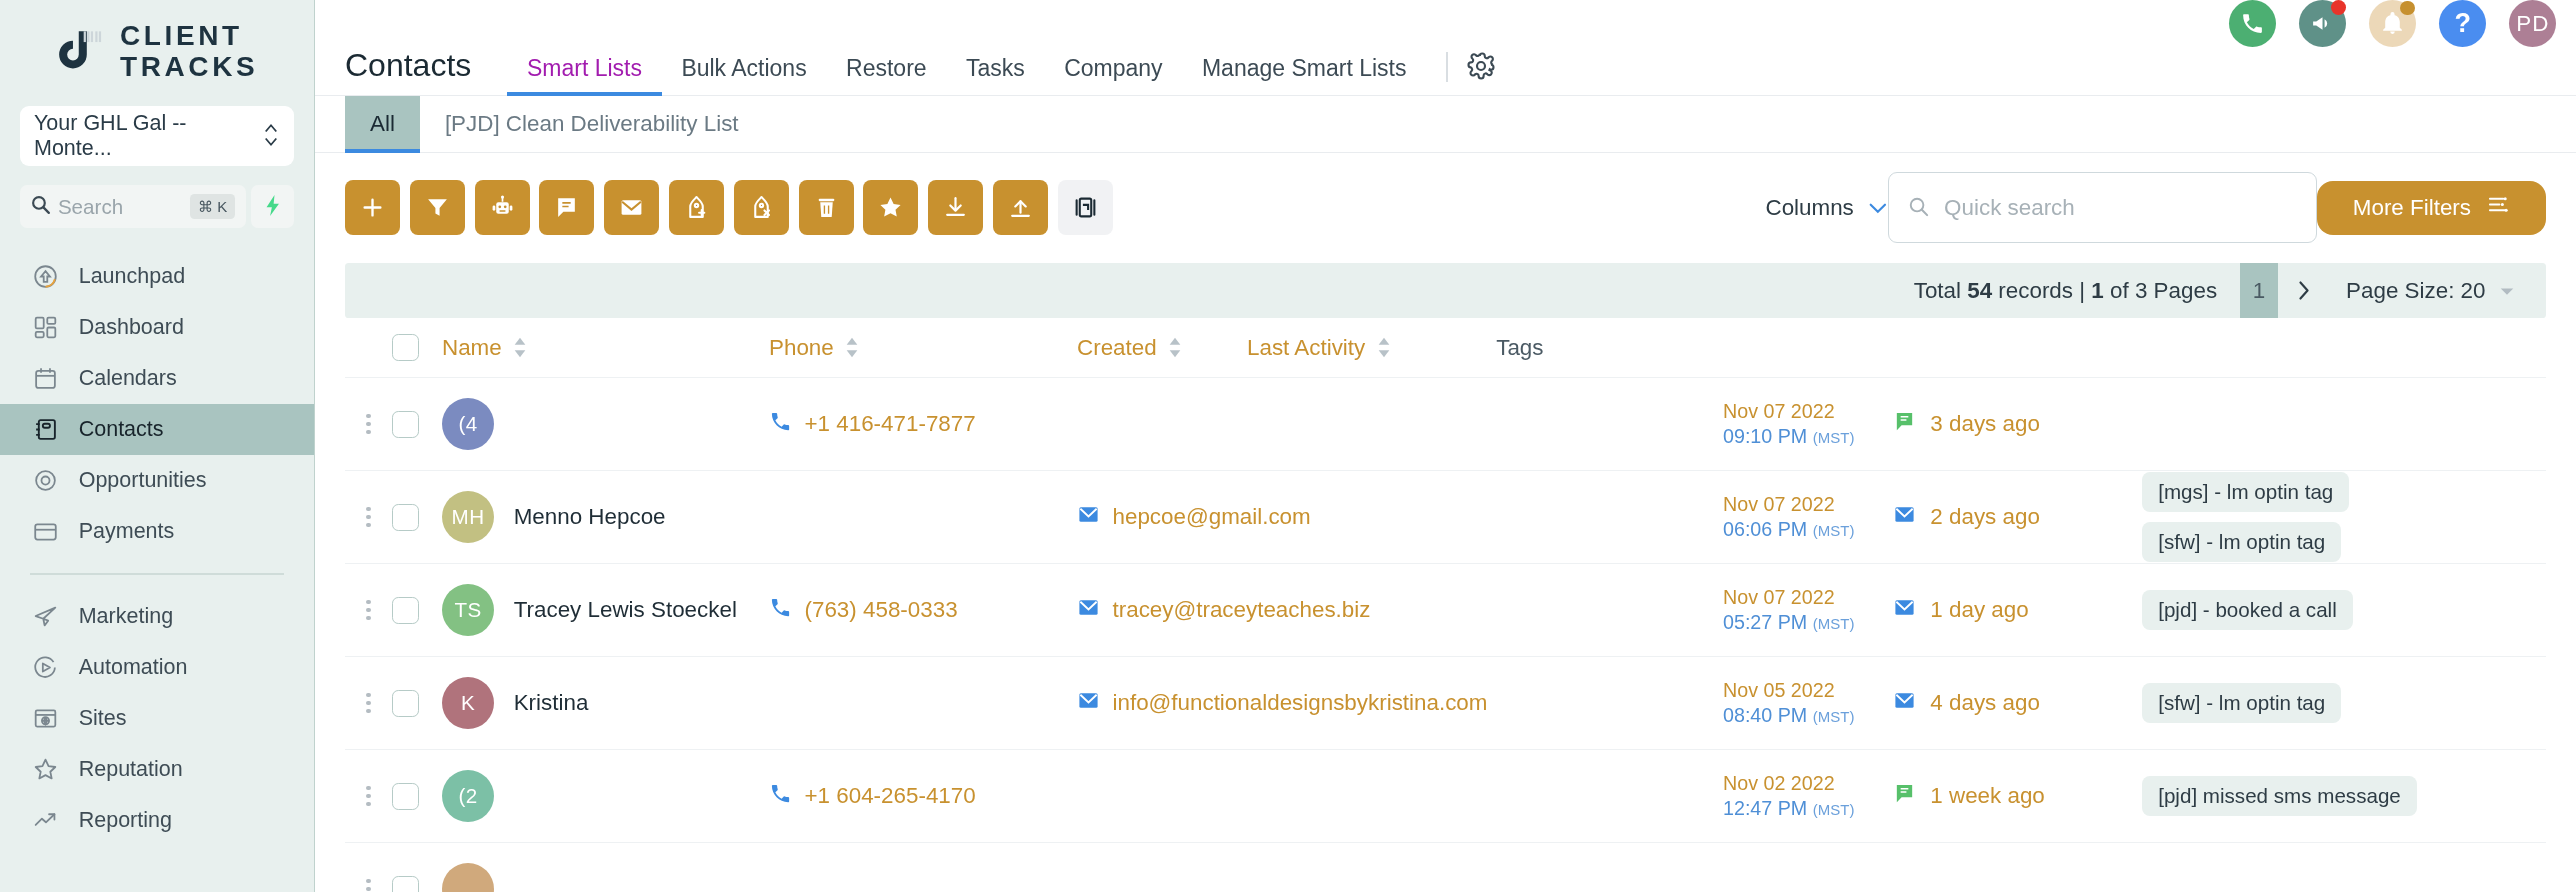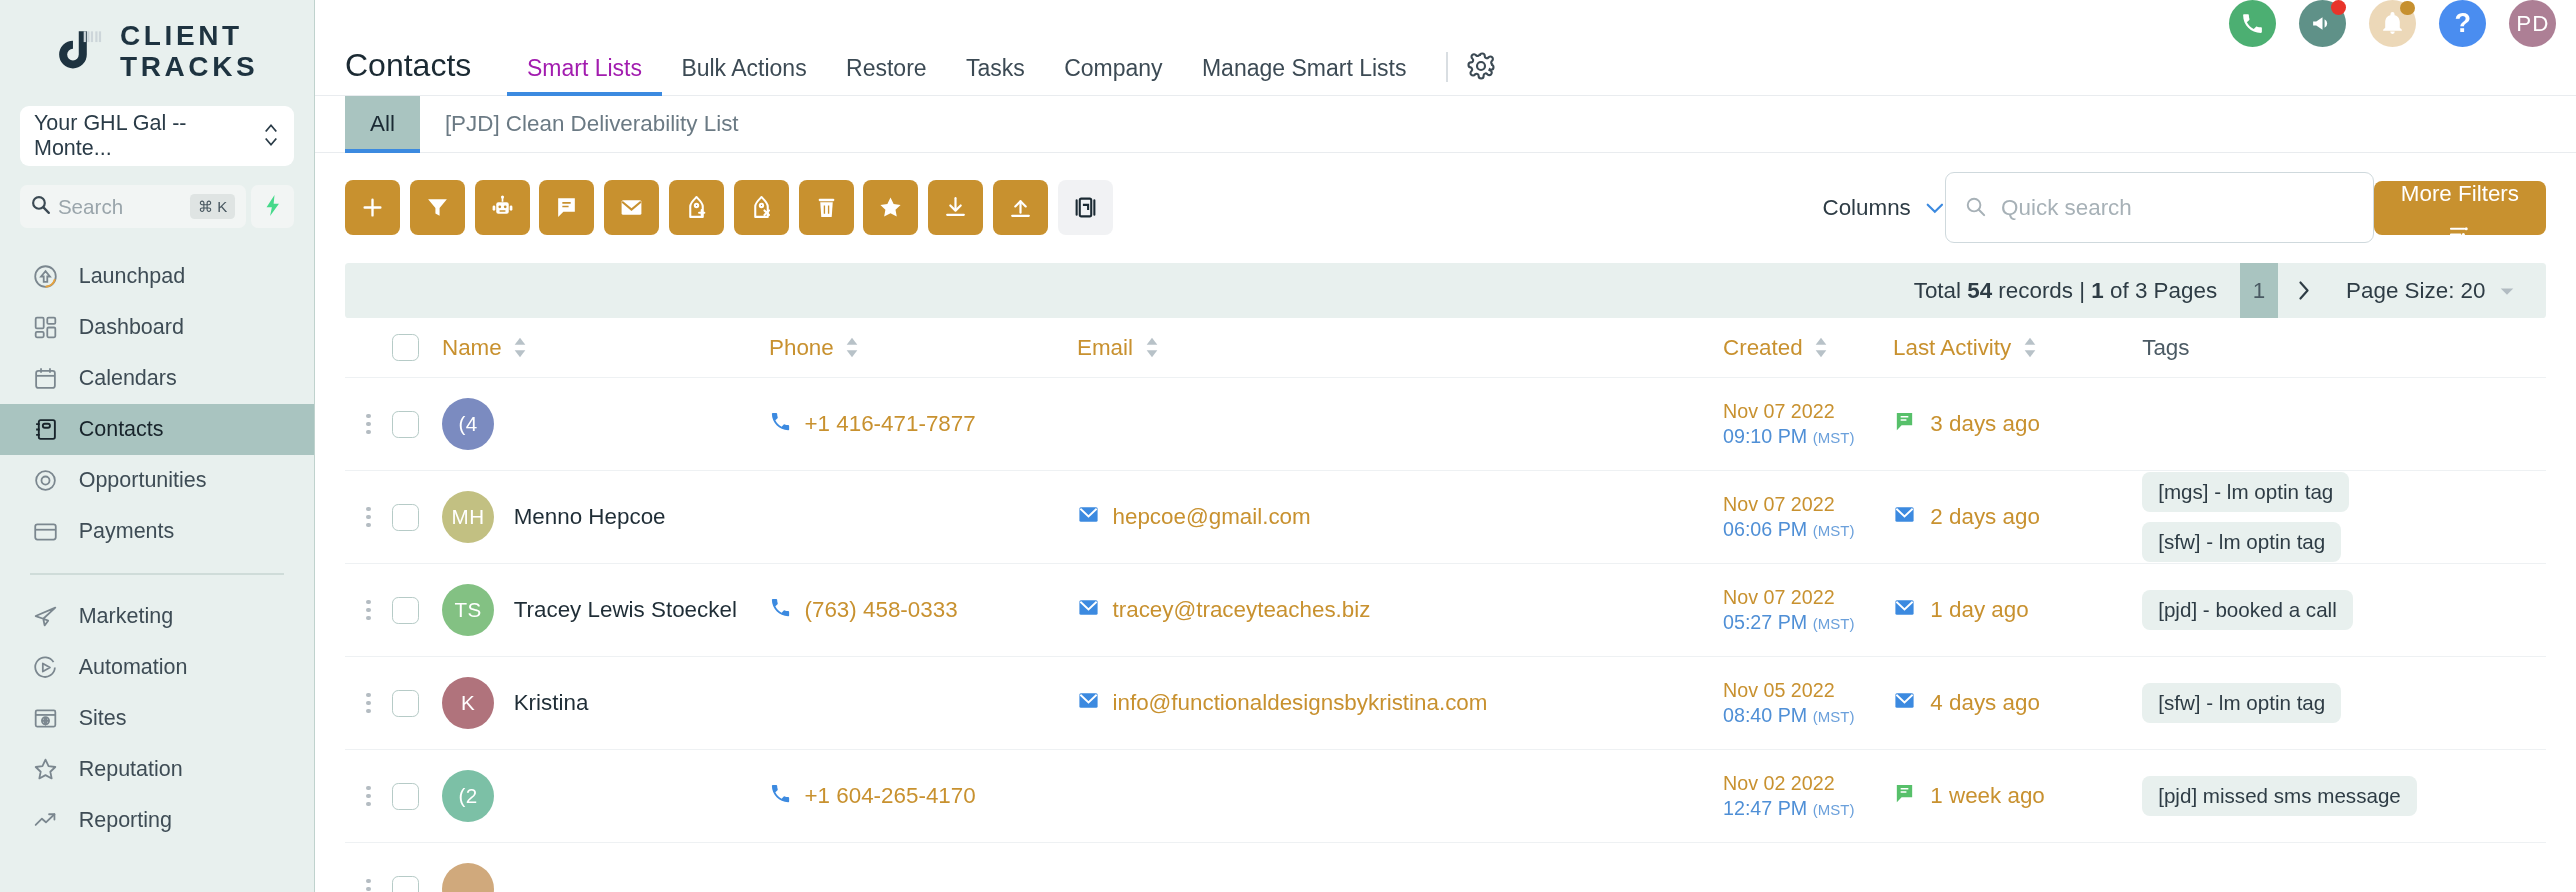--- a/index.html
+++ b/index.html
@@ -93,22 +93,22 @@
   .quick-search {
     width: 429px; height: 71px; border: 1.8px solid #cfd9dd; border-radius: 9px;
     display: flex; align-items: center; gap: 14.3px; padding: 0 18px; background: #fff; cursor: text;
   }
   .quick-search input {
     border: 0; outline: 0; font-size: 22.4px; color: #2e3c45; width: 100%;
     font-family: "Liberation Sans", sans-serif; background: transparent;
   }
   .quick-search input::placeholder { color: #a7b1b7; }
   .more-filters {
-    height: 54px; background: #c8912f; color: #fff; border-radius: 8px;
-    display: flex; align-items: center; gap: 16px; padding: 0 27px; font-size: 22.4px; cursor: pointer; flex-direction: column;
+    height: 54px; background: #c8912f; color: #fff; border-radius: 16px;
+    display: flex; align-items: center; gap: 16px; padding: 0 36px; font-size: 22.4px; cursor: pointer;
   }
 
   .pagebar {
     background: #e8f0ee; height: 55px; display: flex; align-items: center;
     justify-content: flex-end; padding-right: 30px; margin: 0 30px; border-radius: 3.6px;
     gap: 0; font-size: 22.4px; color: #2e3c45;
   }
   .pagebar .total { margin-right: 23px; }
   .pagebar .total b { font-weight: 700; }
   .pnum { width: 38px; height: 55px; background: #a9c4c0; display: flex; align-items: center; justify-content: center; color: #4a5a63; cursor: pointer; }
@@ -535,29 +535,20 @@
         </div>
         <div class="c-phone">
           <span>Phone</span>
           <span class="sortico">
               <svg width="16" height="23" viewBox="0 0 18 26">
                 <path d="M9 2 L15 10 H3 Z" fill="#b8c2c8"></path>
                 <path d="M9 24 L15 16 H3 Z" fill="#b8c2c8"></path>
               </svg>
             </span>
         </div>
-        <div class="c-email">
-          <span>Email</span>
-          <span class="sortico">
-              <svg width="16" height="23" viewBox="0 0 18 26">
-                <path d="M9 2 L15 10 H3 Z" fill="#b8c2c8"></path>
-                <path d="M9 24 L15 16 H3 Z" fill="#b8c2c8"></path>
-              </svg>
-            </span>
-        </div>
         <div class="c-created">
           <span>Created</span>
           <span class="sortico">
               <svg width="16" height="23" viewBox="0 0 18 26">
                 <path d="M9 2 L15 10 H3 Z" fill="#b8c2c8"></path>
                 <path d="M9 24 L15 16 H3 Z" fill="#b8c2c8"></path>
               </svg>
             </span>
         </div>
         <div class="c-activity">

